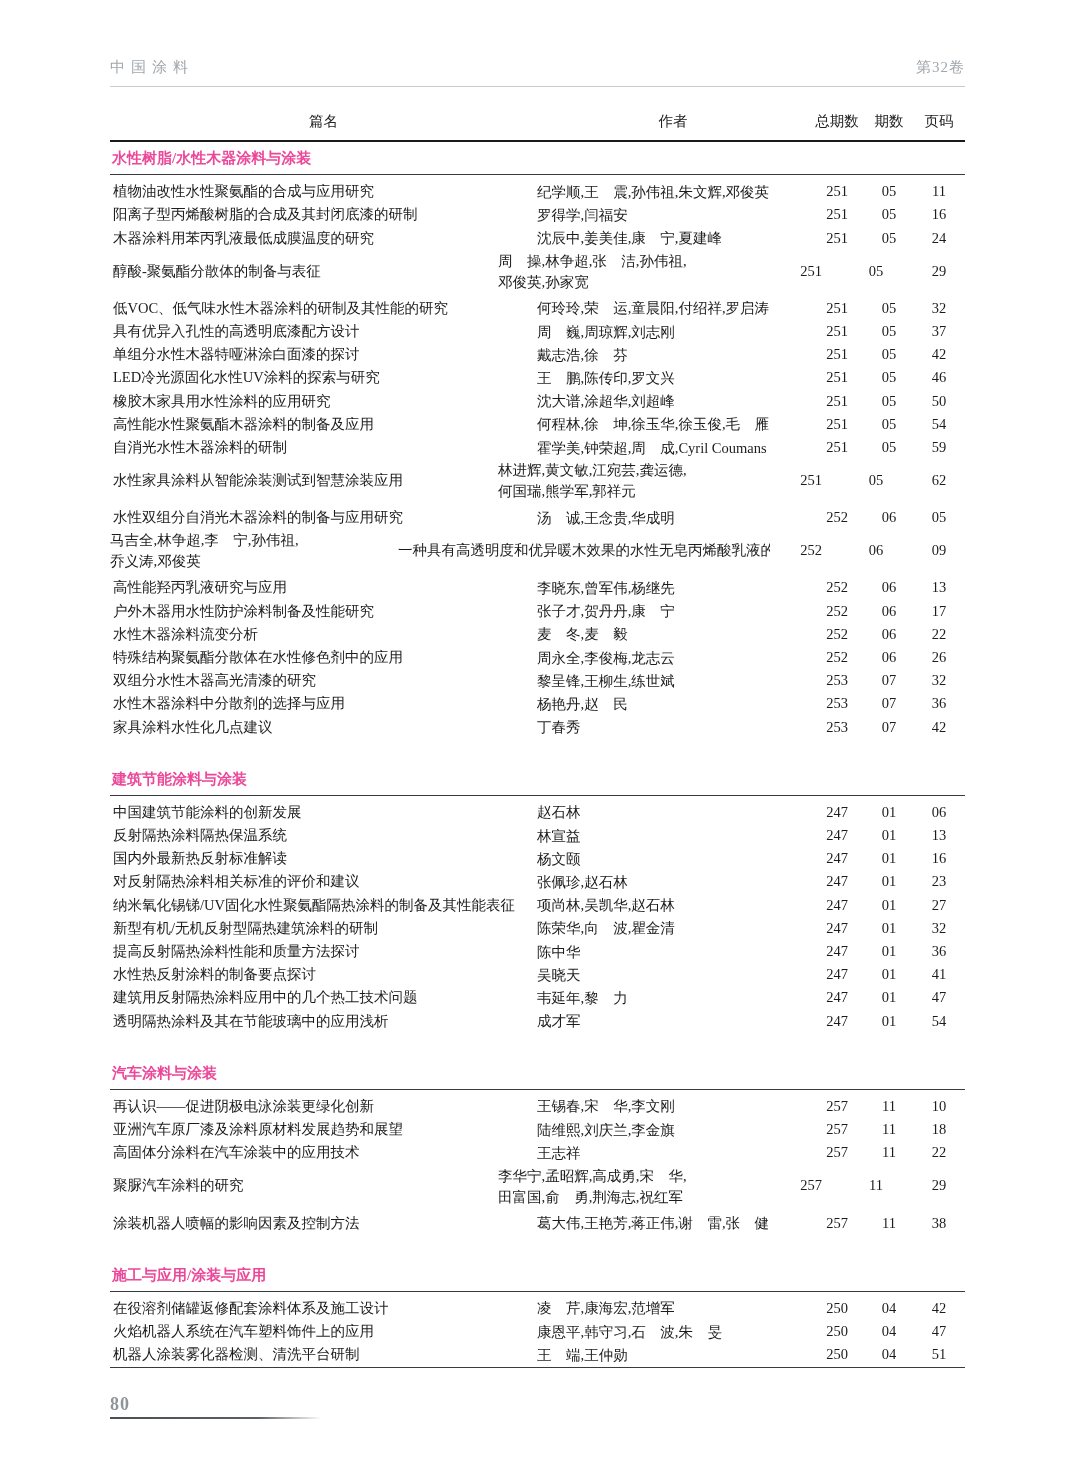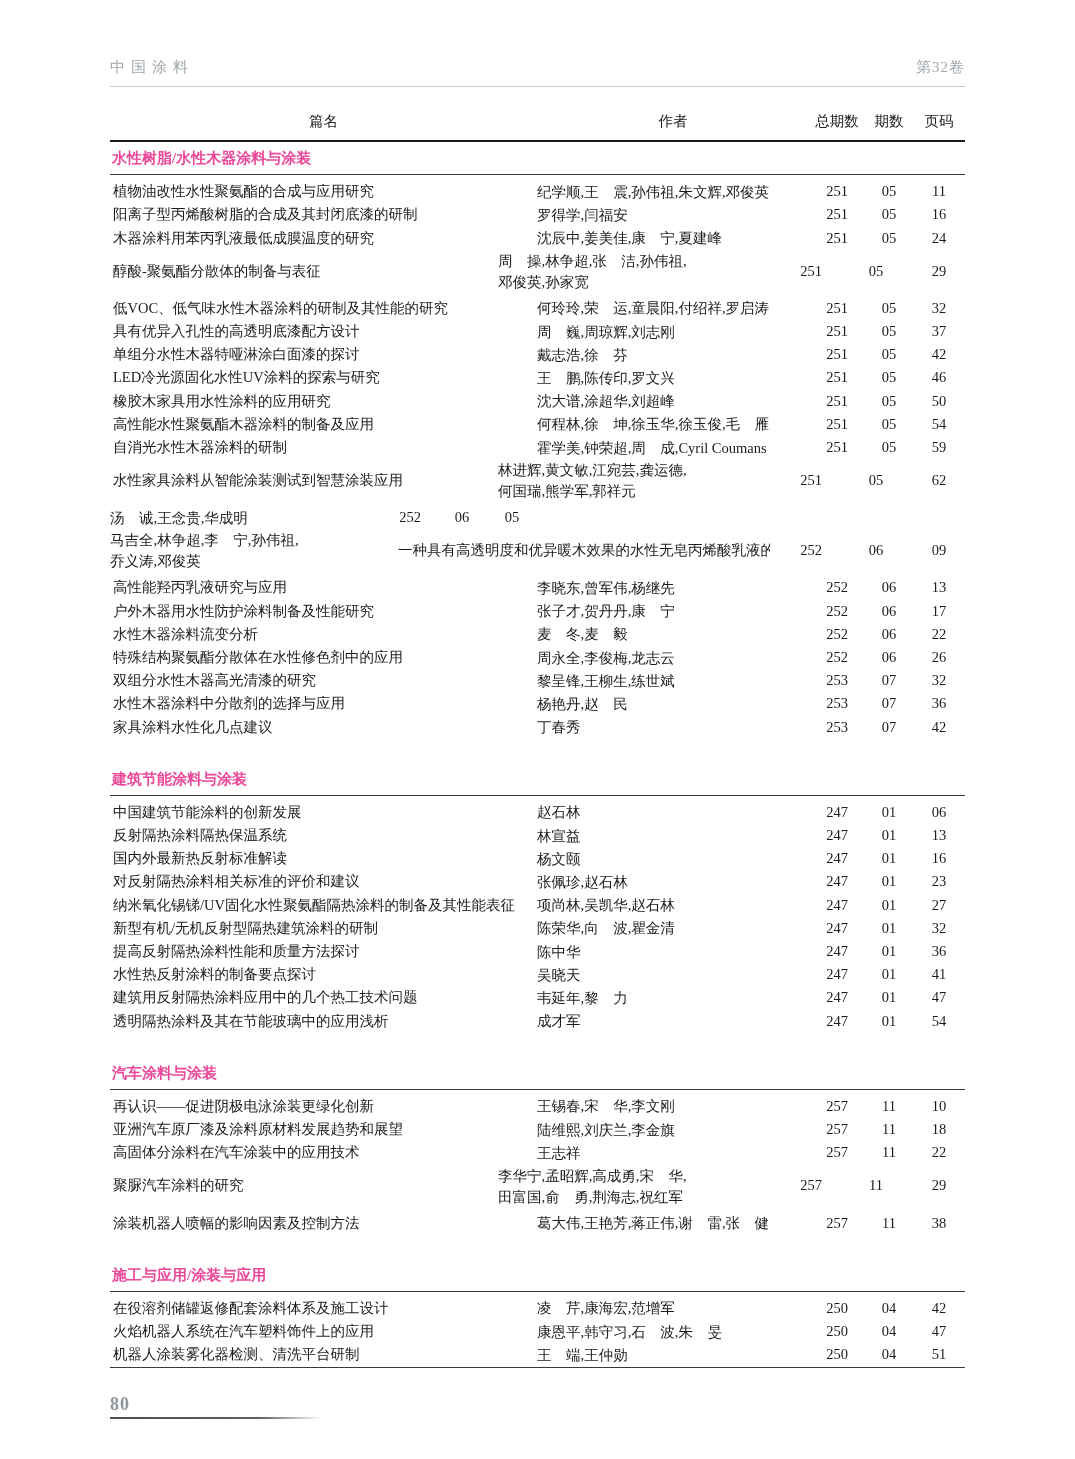--- a/index.html
+++ b/index.html
@@ -175,20 +175,21 @@
           </div>
           <div class="row multi">
             <div class="c ct">水性家具涂料从智能涂装测试到智慧涂装应用</div>
             <div class="c ca">林进辉,黄文敏,江宛芸,龚运德,
 何国瑞,熊学军,郭祥元</div>
             <div class="c cn">251</div>
             <div class="c ci">05</div>
             <div class="c cp">62</div>
           </div>
           <div class="row">
+            <div class="c ct">水性双组分自消光木器涂料的制备与应用研究</div>
             <div class="c ca">汤　诚,王念贵,华成明</div>
             <div class="c cn">252</div>
             <div class="c ci">06</div>
             <div class="c cp">05</div>
           </div>
           <div class="row multi">
             <div class="c ca">马吉全,林争超,李　宁,孙伟祖,
 乔义涛,邓俊英</div>
             <div class="c ct">一种具有高透明度和优异暖木效果的水性无皂丙烯酸乳液的制备</div>
             <div class="c cn">252</div>

